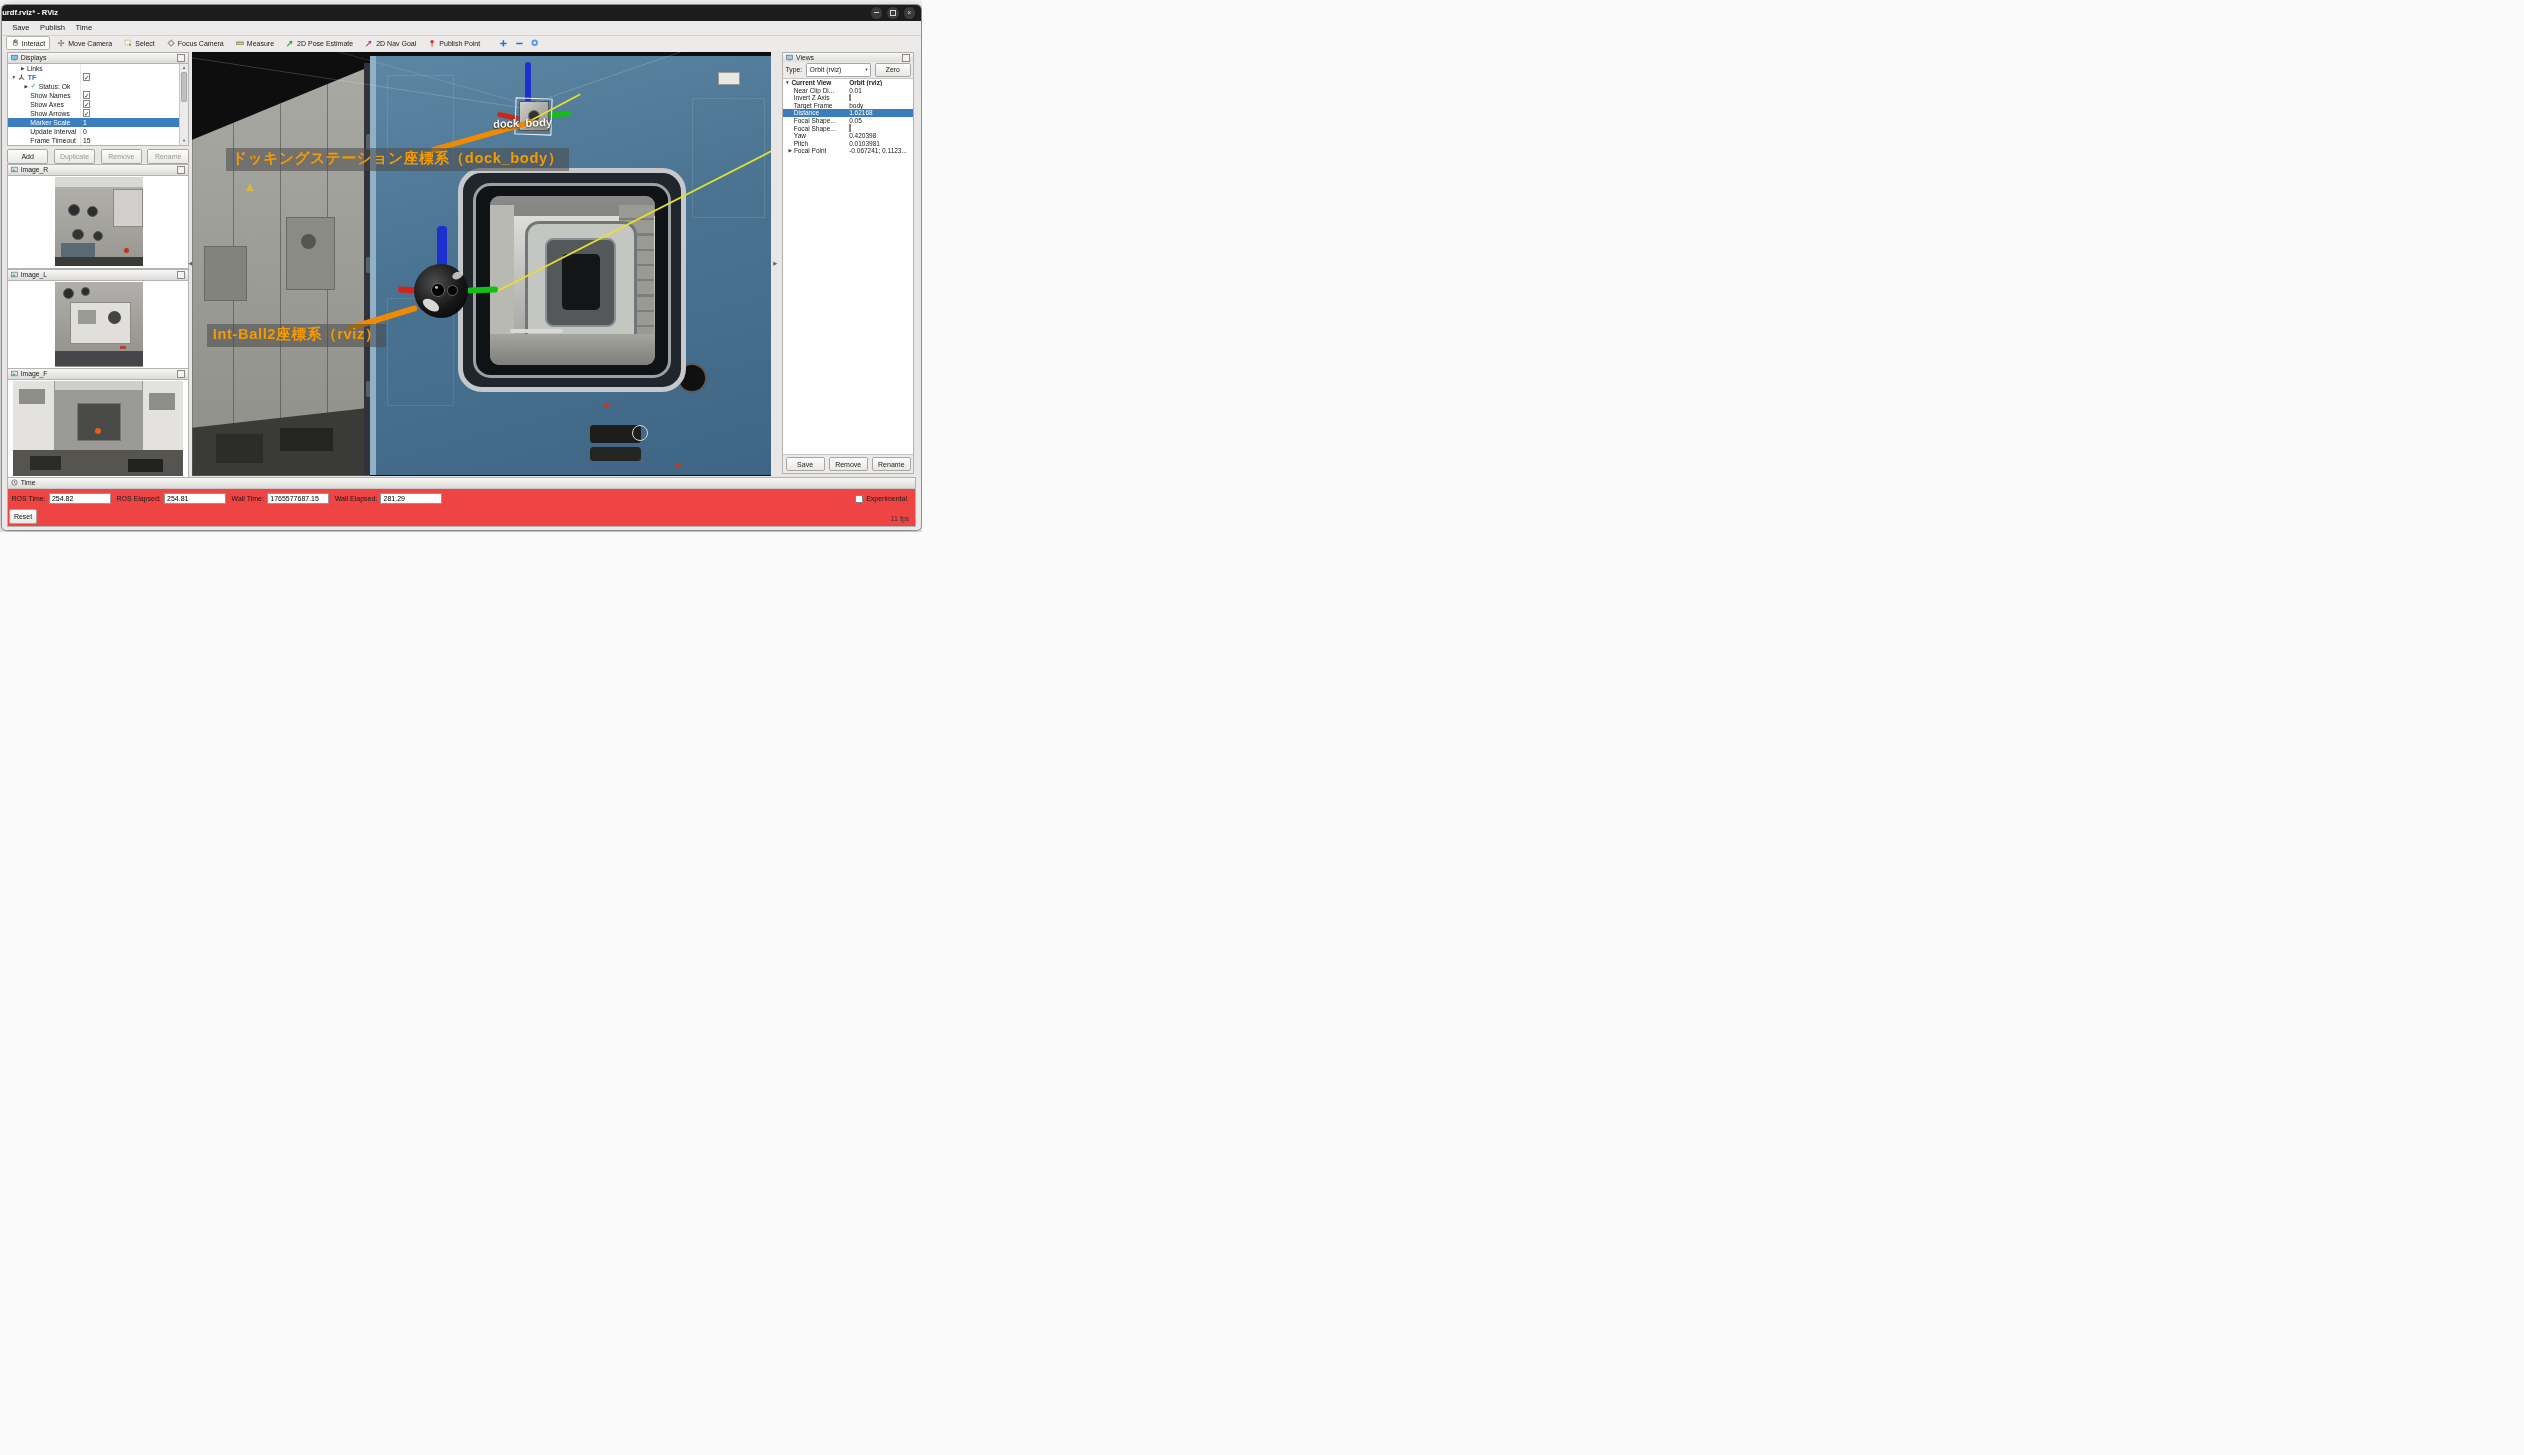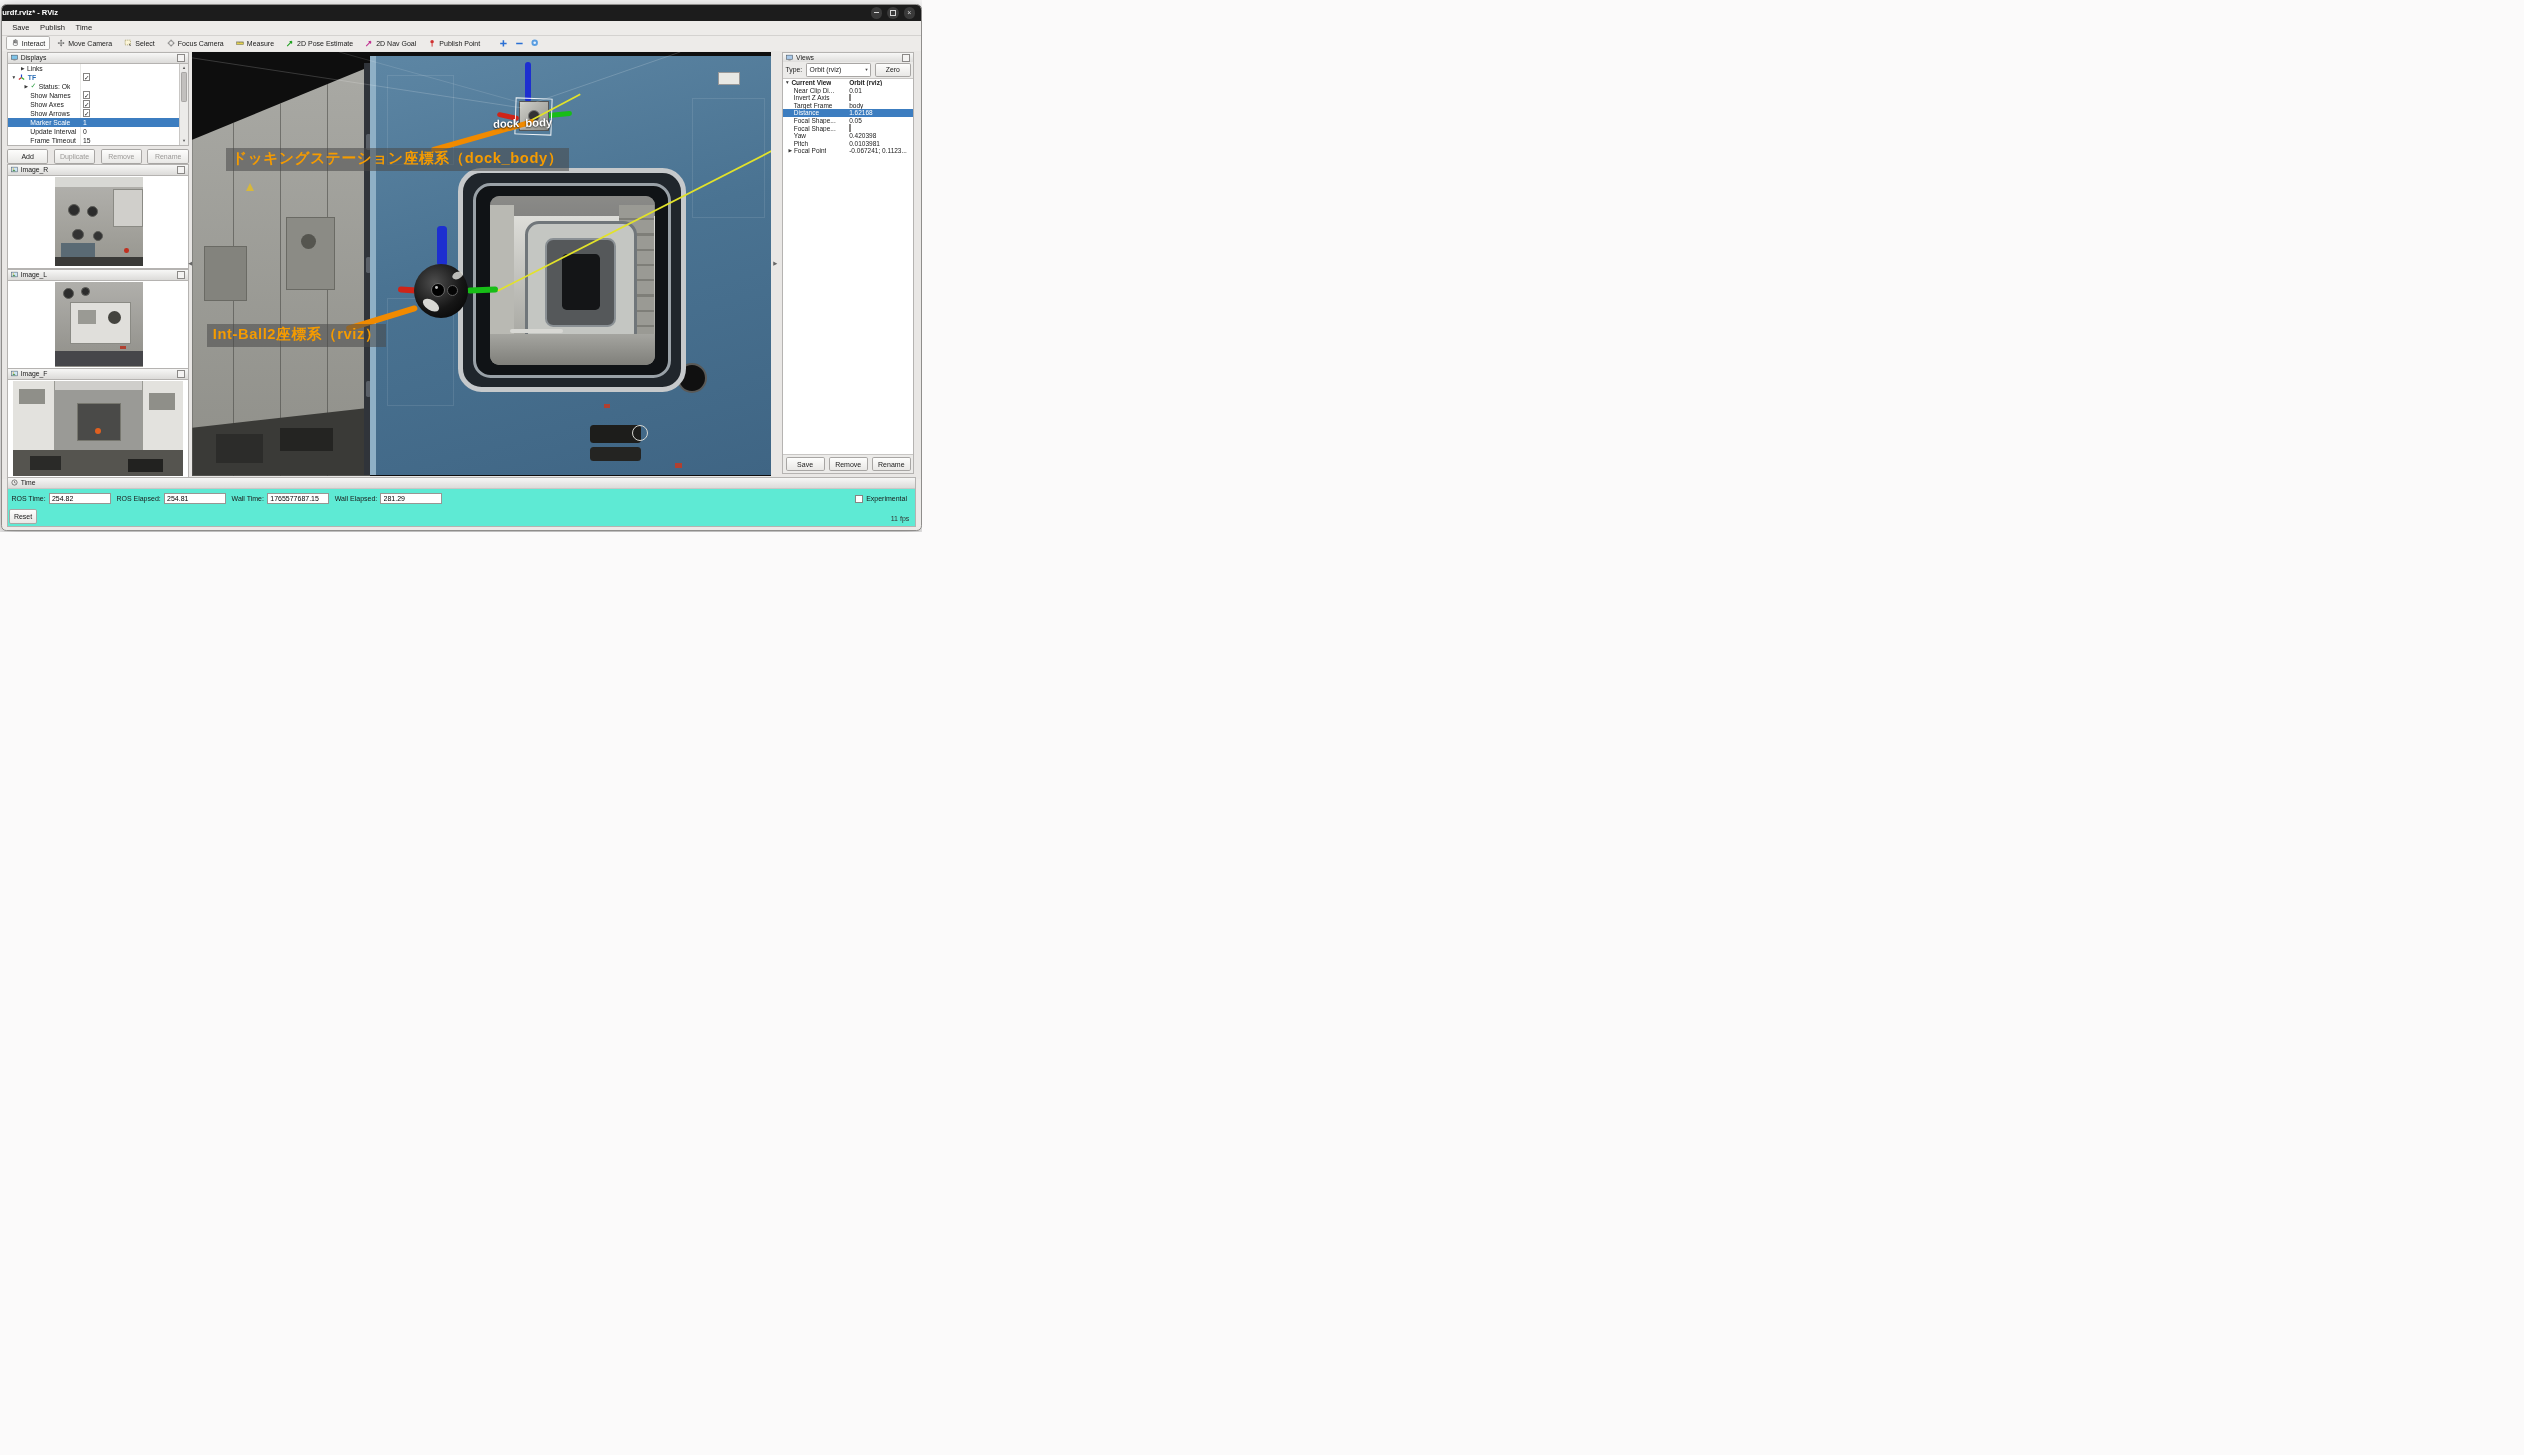--- a/index.html
+++ b/index.html
@@ -84,21 +84,21 @@
   .views-tree{flex:1;background:#fff;border-top:0.6px solid #c9c7c5;border-bottom:0.6px solid #c9c7c5;
               position:relative;font-size:6.5px;overflow:hidden;}
   .vrow{height:7.6px;position:relative;display:flex;align-items:center;}
   .vrow.selected{background:#3c7dc0;color:#fff;}
   .vlabel{display:flex;align-items:center;gap:1.8px;white-space:nowrap;overflow:hidden;}
   .vval{position:absolute;left:66px;right:1.2px;white-space:nowrap;overflow:hidden;}
   .views-btns{height:17.6px;display:flex;align-items:center;gap:4.1px;padding:0 2.4px;}
   .views-btns .btn{height:12.4px;}
   
   .timepanel{position:absolute;left:4.7px;right:5px;bottom:2.9px;height:48px;
-             background:#5eead4;border:0.6px solid #b5b3b1;}
+             background:#ef4444;border:0.6px solid #b5b3b1;}
   .time-body{position:relative;height:37px;}
   .fields{position:absolute;left:3.5px;top:4.7px;display:flex;gap:5.9px;align-items:center;font-size:7px;}
   .field{display:flex;align-items:center;gap:2.9px;}
   .tin{width:62px;height:11.2px;border:0.6px solid #989694;background:#fff;font-size:7px;
        padding:0 2.4px;font-family:inherit;box-sizing:border-box;}
   .experimental{position:absolute;right:8.2px;top:6.5px;display:flex;align-items:center;gap:3.5px;font-size:7px;}
   .resetbtn{position:absolute;left:1.2px;bottom:1.8px;width:26px;height:12.4px;border:0.6px solid #a8a6a4;
             border-radius:1.8px;font-size:7px;background:linear-gradient(#fdfdfc,#e9e8e6);
             display:flex;align-items:center;justify-content:center;}
   .fps{position:absolute;right:5.9px;bottom:4.1px;font-size:7px;color:#333;}

